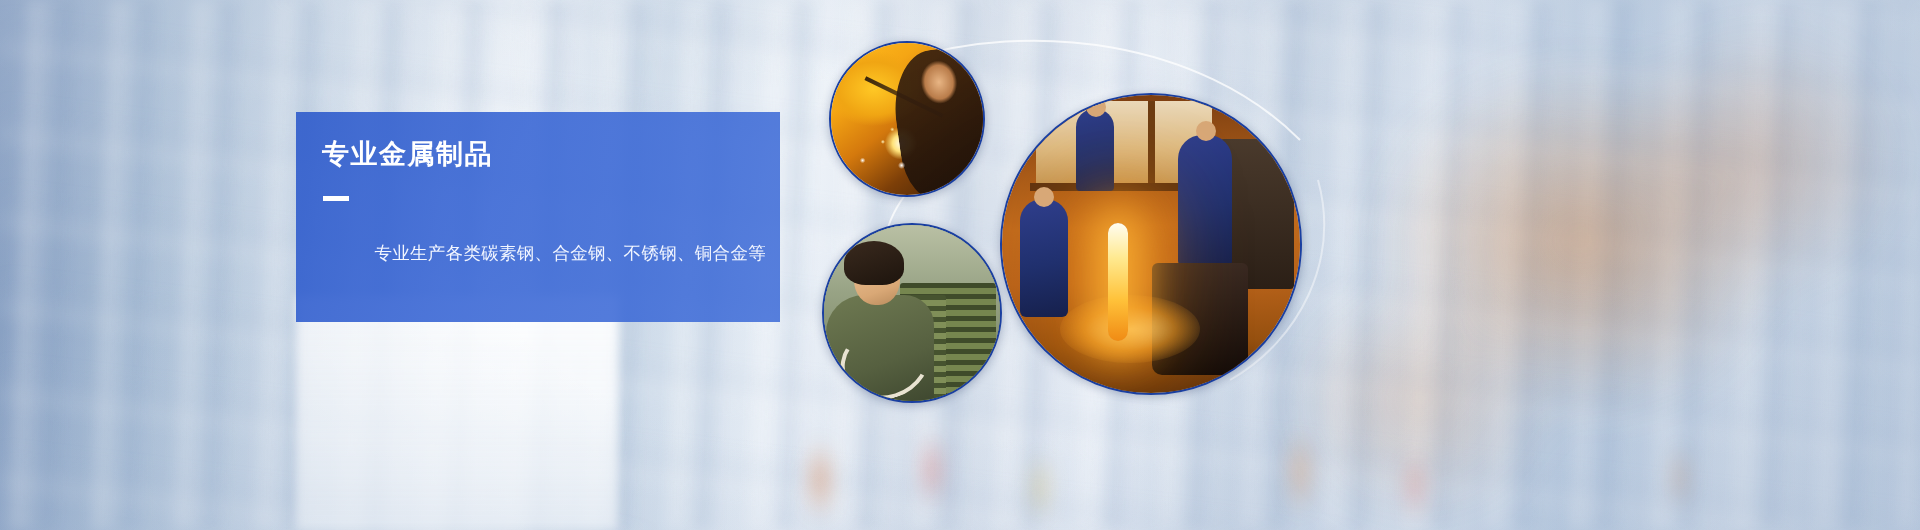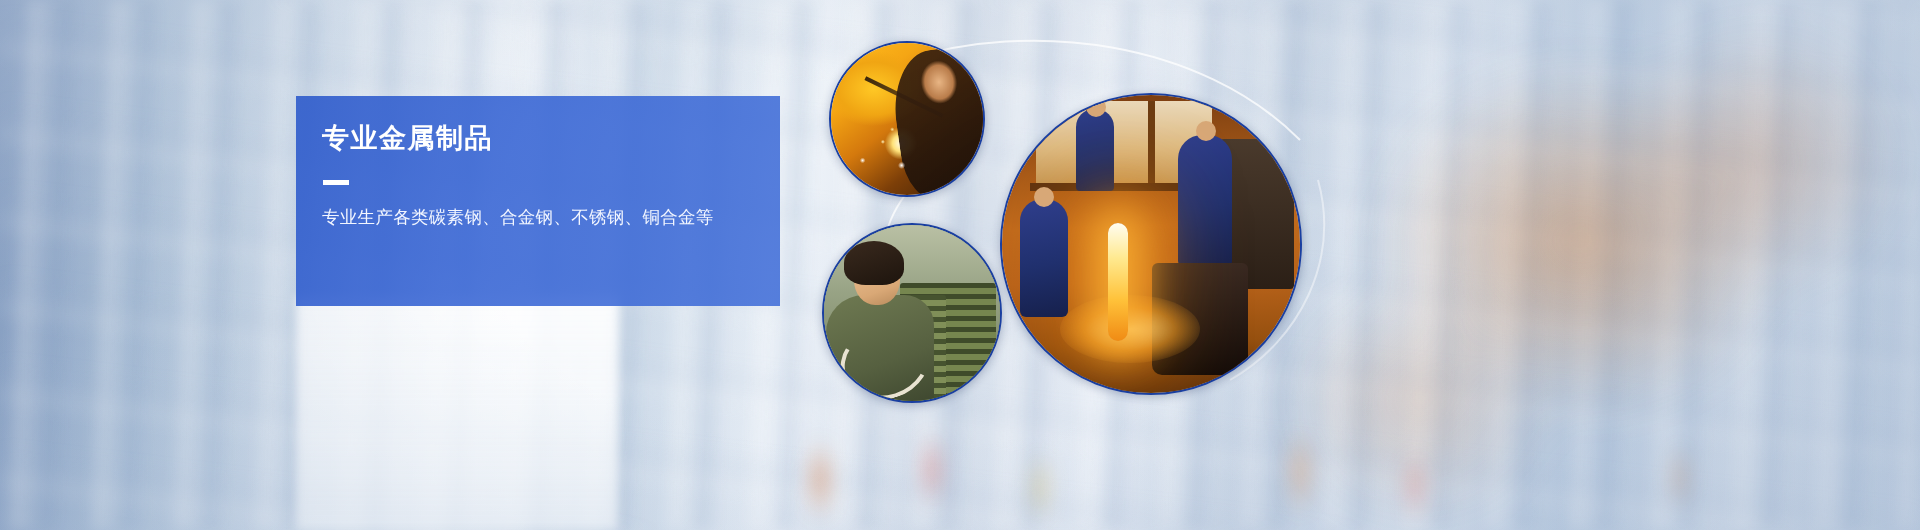--- a/index.html
+++ b/index.html
@@ -341,21 +341,21 @@
     border: 4px solid #e9e3d2;
     border-radius: 50%;
     border-right-color: transparent;
     border-top-color: transparent;
     transform: rotate(-18deg);
   }
 
   
   .text-panel {
     position: absolute;
-    left: 296px; top: 96px;
+    left: 296px; top: 112px;
     width: 484px; height: 210px;
     background: linear-gradient(112deg, rgba(46,91,203,0.90) 0%, rgba(54,100,212,0.88) 42%, rgba(62,108,216,0.86) 100%);
   }
 
   .panel-inner {
     position: absolute;
     left: 26px;
     top: 28px;
     right: 14px;
   }
@@ -371,26 +371,27 @@
   }
 
   .panel-rule {
     width: 26px;
     height: 5px;
     background: #ffffff;
     margin: 26px 0 0 1px;
   }
 
   .panel-desc {
-    margin-top: 18px;
+    margin-top: 38px;
     color: #f2f6ff;
     font-size: 17.5px;
     line-height: 29px;
     letter-spacing: .3px;
     white-space: nowrap;
+    text-align: right;
   }
   .panel-desc .line { display: block; }
 </style>
 </head>
 <body>
 
 <div class="banner">
 
   <div class="bg-base"></div>
   <div class="bg-struts"></div>

